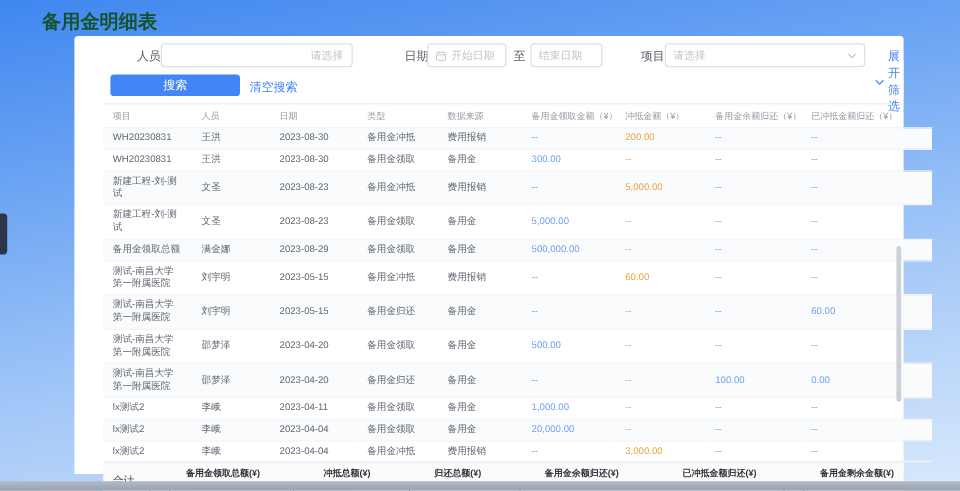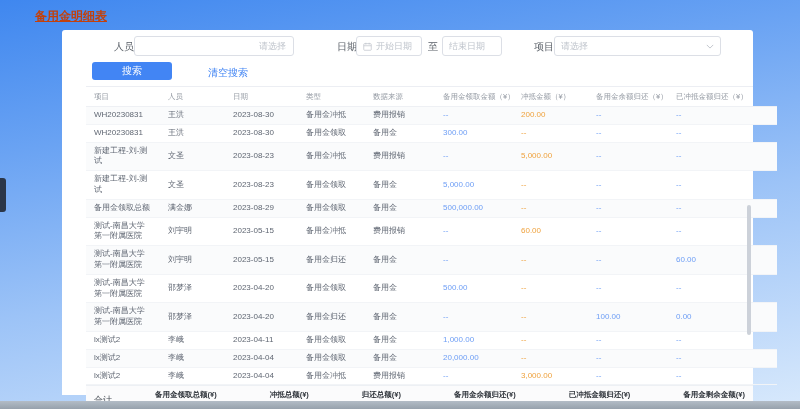--- a/index.html
+++ b/index.html
@@ -5,42 +5,42 @@
   * { margin:0; padding:0; box-sizing:border-box; }
   body {
     width:800px; height:409px; position:relative; overflow:hidden;
     font-family:"Liberation Sans","DejaVu Sans",sans-serif;
     background:linear-gradient(170deg,#3f87ef 0%,#6aa3f3 28%,#9cc3f7 58%,#d8e9fc 100%);
   }
   .bottom-strip { position:absolute; left:0; right:0; bottom:0; height:8px;
     background:linear-gradient(#b3bcc6,#97a1ac); }
   .drawer-handle { position:absolute; left:0; top:178px; width:6px; height:34px;
     background:#2b3648; border-radius:0 3px 3px 0; }
-  .page-title { position:absolute; left:35px; top:8px; color:#c2410c; font-size:12px; font-weight:bold;text-decoration:underline; }
+  .page-title { position:absolute; left:35px; top:8px; color:#14532d; font-size:16px; font-weight:bold; }
   .export-btn { position:absolute; top:9px; right:47px; height:35px; background:#fff;
     border:1px solid #e3e7ec; border-radius:3px; display:flex; align-items:center; gap:4px;
     padding:0 9px; font-size:10px; color:#40474f; cursor:pointer;margin-top:40px; }
   .panel { position:absolute; left:62px; top:30px; width:691px; height:365px;
     background:#fff; border-radius:3px 3px 0 0; display:flex; flex-direction:column;padding-left:24px; }
 
   
   .filters { position:relative; height:57px; border-bottom:1px solid #eceef3; flex:none; }
   .f-label { position:absolute; font-size:10px; color:#5a6068; top:10px; }
   .f-input { position:absolute; top:6px; height:20px; border:1px solid #dcdfe6; border-radius:3px;
     font-size:9px; padding:0 7px; color:#333; width:160px; left:48px; }
   .f-input::placeholder, .ph { color:#bfc4cc;text-align:right; }
   .f-box { position:absolute; top:6px; height:20px; border:1px solid #dcdfe6; border-radius:3px;
     display:flex; align-items:center; gap:4px; padding:0 6px; font-size:9px; }
   .date-start { left:270px; width:66px; }
   .date-to { left:342px; top:10px; position:absolute; font-size:10px; color:#5a6068; }
   .date-end { left:356px; width:60px; }
   .project-select { left:468px; width:167px; justify-content:space-between; cursor:pointer; }
   .expand-link { position:absolute; left:643px; top:10px; display:flex; align-items:center; gap:3px;
     color:#4285f4; font-size:10px; cursor:pointer; }
-  .search-btn { position:absolute; left:6px; top:32px; width:80px; height:18px; background:#4285f4;
+  .search-btn { position:absolute; left:6px; top:32px; width:108px; height:18px; background:#4285f4;
     border:none; border-radius:3px; color:#fff; font-size:10px; cursor:pointer; }
   .clear-link { position:absolute; left:122px; top:36px; color:#4285f4; font-size:10px; cursor:pointer; }
 
   
   .table-wrap { flex:none; position:relative; }
   table { width:691px; border-collapse:collapse; table-layout:fixed; }
   th { font-size:7.5px; font-weight:normal; color:#949aa3; text-align:left; padding:5px 8px 4px;
     white-space:nowrap; overflow:visible; border-bottom:1px solid #eef0f4; }
   td { font-size:8px; color:#5f6672; padding:3px 8px; line-height:1.35;
     border-bottom:1px solid #f2f4f7; overflow:hidden; }
@@ -102,20 +102,28 @@
     <span class="f-label" style="left:448px">项目</span>
     <div class="f-box project-select">
       <span class="ph">请选择</span>
       <span class="ic">
         <svg width="8" height="5" viewBox="0 0 10 6">
             <path d="M1 1l4 4 4-4" stroke="#c0c4cc" stroke-width="1.2" fill="none"></path>
           </svg>
       </span>
     </div>
 
+    <div class="expand-link">
+      <span class="ic">
+        <svg width="8" height="5" viewBox="0 0 10 6">
+            <path d="M1 1l4 4 4-4" stroke="#4285f4" stroke-width="1.3" fill="none"></path>
+          </svg>
+      </span>
+      <span>展开筛选</span>
+    </div>
 
     <button class="search-btn">搜索</button>
     <span class="clear-link">清空搜索</span>
   </div>
 
   <div class="table-wrap">
     <table>
       <colgroup>
         <col style="width:74px">
           <col style="width:65px">

